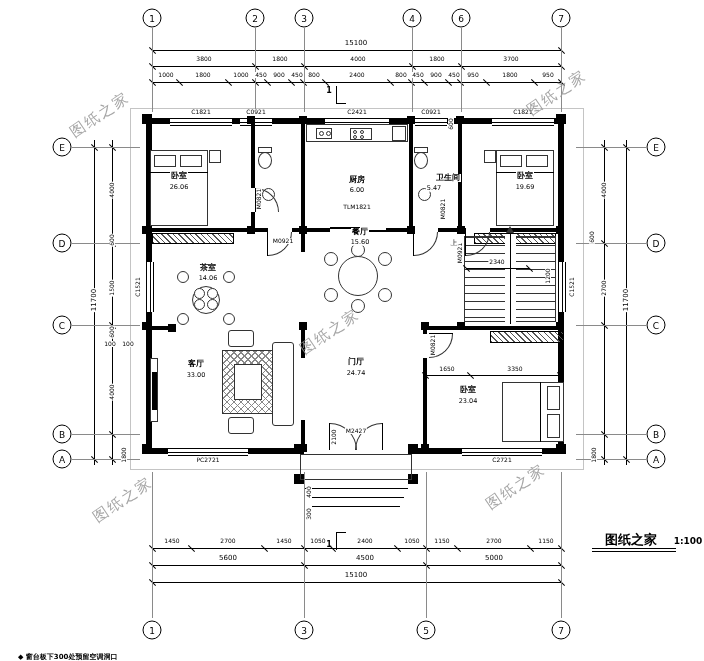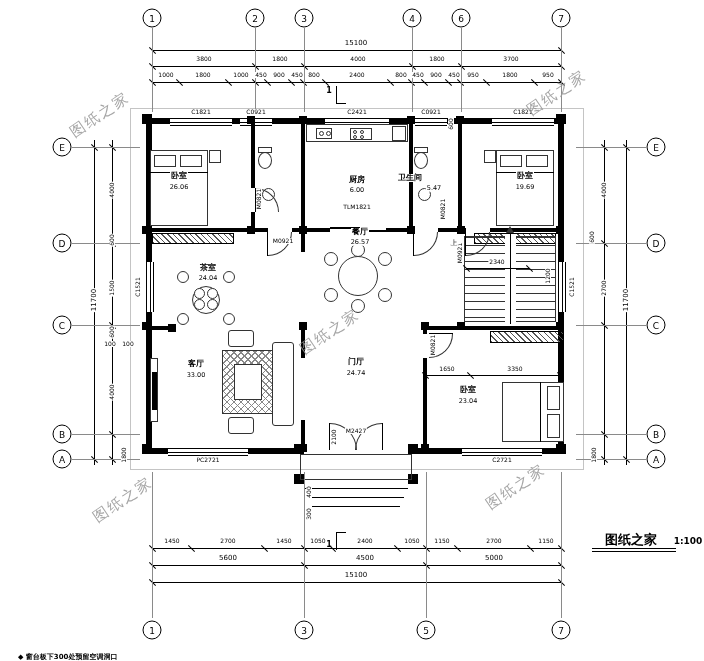--- a/index.html
+++ b/index.html
@@ -385,28 +385,28 @@
   <div class="t" style="left:283px;top:241px">M0921</div>
   <div class="t" style="left:357px;top:207px">TLM1821</div>
   <div class="t rot" style="left:443px;top:209px">M0821</div>
   <div class="t rot" style="left:460px;top:253px">M0921</div>
   <div class="t rot" style="left:433px;top:345px">M0821</div>
 
   <div class="rn" style="left:179px;top:176px">卧室</div>
   <div class="ra" style="left:179px;top:187px">26.06</div>
   <div class="rn" style="left:357px;top:180px">厨房</div>
   <div class="ra" style="left:357px;top:190px">6.00</div>
-  <div class="rn" style="left:410px;top:178px">卫生间</div>
+  <div class="rn" style="left:448px;top:178px">卫生间</div>
   <div class="ra" style="left:434px;top:188px">5.47</div>
   <div class="rn" style="left:525px;top:176px">卧室</div>
   <div class="ra" style="left:525px;top:187px">19.69</div>
   <div class="rn" style="left:360px;top:232px">餐厅</div>
-  <div class="ra" style="left:360px;top:242px">26.57</div>
+  <div class="ra" style="left:360px;top:242px">15.60</div>
   <div class="rn" style="left:208px;top:268px">茶室</div>
-  <div class="ra" style="left:208px;top:278px">24.04</div>
+  <div class="ra" style="left:208px;top:278px">14.06</div>
   <div class="rn" style="left:196px;top:364px">客厅</div>
   <div class="ra" style="left:196px;top:375px">33.00</div>
   <div class="rn" style="left:356px;top:362px">门厅</div>
   <div class="ra" style="left:356px;top:373px">24.74</div>
   <div class="rn" style="left:468px;top:390px">卧室</div>
   <div class="ra" style="left:468px;top:401px">23.04</div>
   <div class="t t7" style="left:454px;top:243px">上</div>
 
   <div class="title" style="left:631px;top:540px">图纸之家</div>
   <div class="line" style="left:592px;top:548px;width:84px;height:1px"></div>

